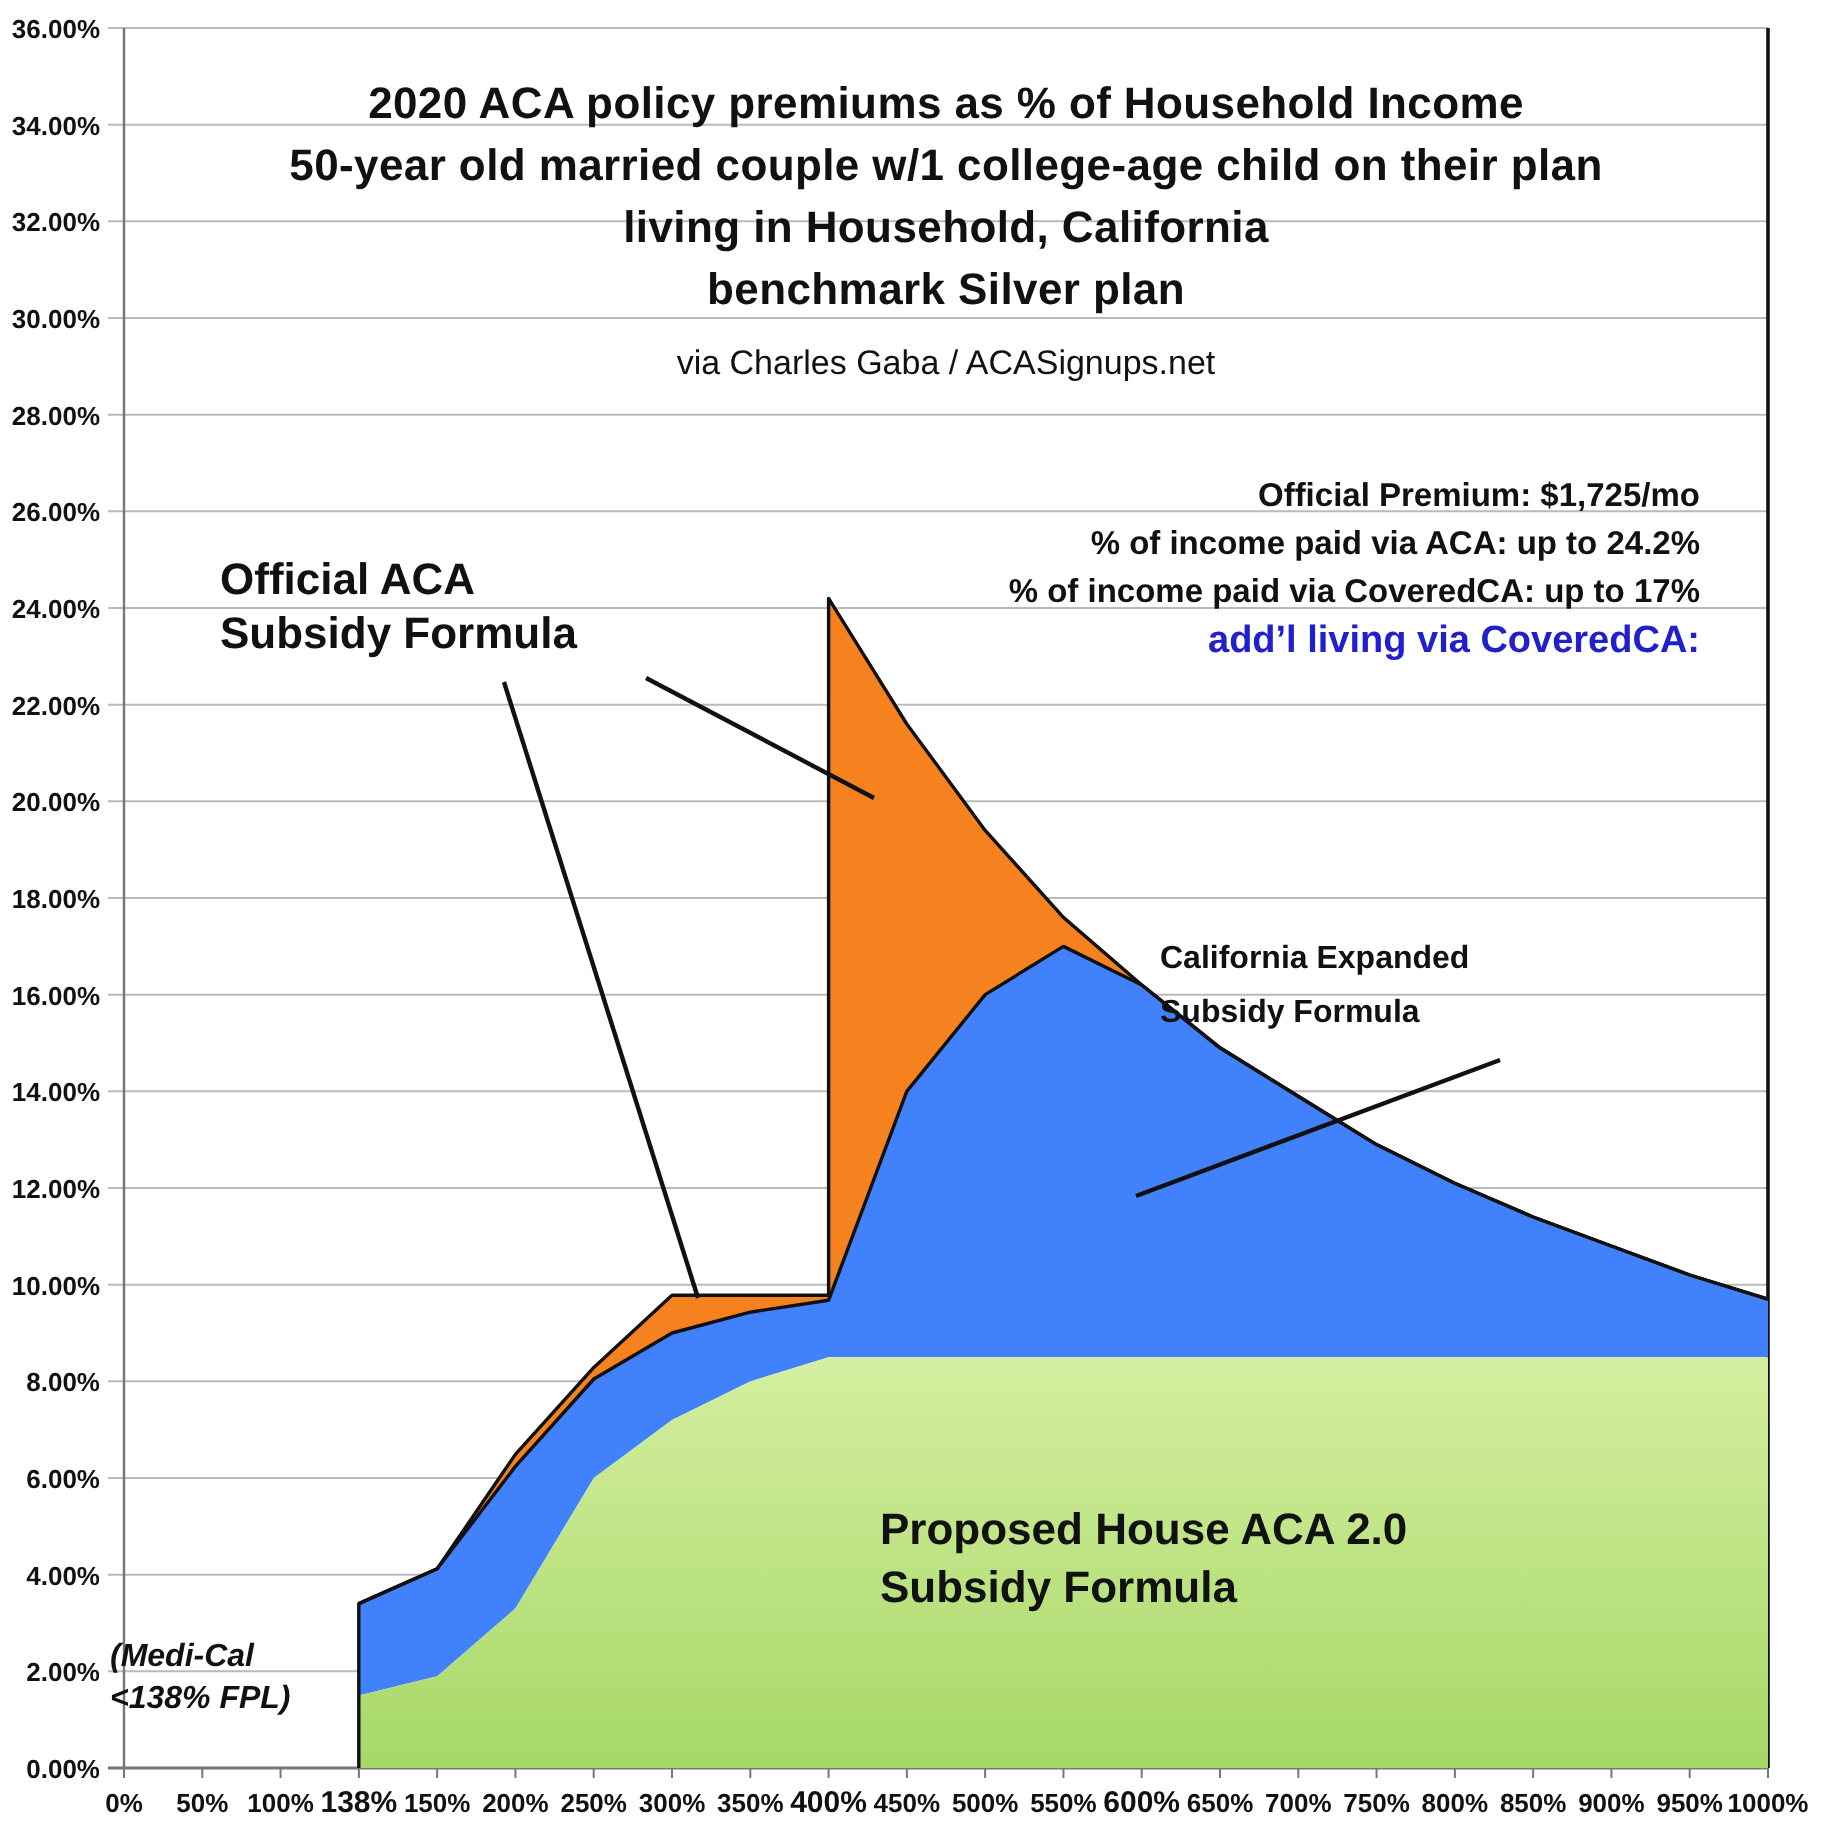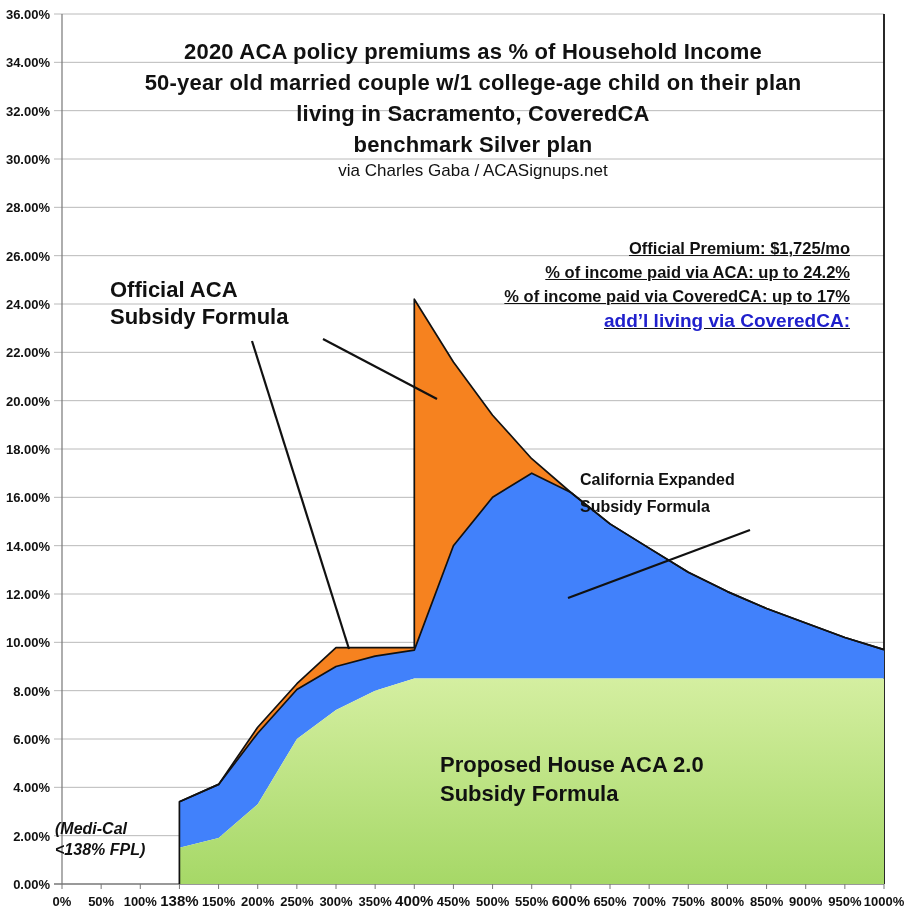--- a/index.html
+++ b/index.html
@@ -2,22 +2,22 @@
 <html><head>
 <meta charset="utf-8">
 <style>
   html,body{margin:0;padding:0;background:#ffffff;}
   body{width:912px;height:920px;overflow:hidden;font-family:"Liberation Sans",sans-serif;}
   #stage{position:relative;width:912px;height:920px;background:#ffffff;}
   #chart-svg{position:absolute;left:0;top:0;}
   svg text{font-family:"Liberation Sans",sans-serif;}
   .title-block{position:absolute;left:62px;top:36px;width:822px;text-align:center;color:#111;}
   .title-line{font-size:22px;font-weight:bold;line-height:31px;letter-spacing:.2px;}
-  .credit-line{font-size:17px;font-weight:normal;line-height:22px;}
-  .annotation-block{position:absolute;top:236px;right:62px;text-align:right;color:#111;text-decoration:underline;}
+  .credit-line{font-size:17px;font-weight:normal;line-height:22px;margin-top:11px;}
+  .annotation-block{position:absolute;top:236px;right:62px;text-align:right;color:#111;}
   .ann-line{font-size:16.5px;font-weight:bold;line-height:24px;white-space:nowrap;}
   .ann-line.blue{font-size:19px;line-height:26px;}
   .area-label{position:absolute;text-align:left;color:#111;font-weight:bold;}
   .official-label{left:110px;top:276px;width:300px;font-size:22px;line-height:27px;}
   .ca-label{left:580px;top:466px;width:320px;font-size:16px;line-height:27px;}
   .house-label{left:440px;top:750px;width:360px;font-size:22px;line-height:29px;}
   .medical-label{left:55px;top:818px;width:155px;font-size:16px;line-height:21px;font-style:italic;}
 </style>
 </head>
 <body>
@@ -120,21 +120,21 @@
       <polyline points="179.4,884.0 179.4,801.8 218.6,784.4 257.7,727.2 296.9,683.7 336.0,647.6 375.1,647.6 414.3,647.6 414.3,299.2 453.4,362.0 492.6,415.2 531.7,458.7 570.9,492.5 610.0,523.9 649.1,548.1 688.3,572.3 727.4,591.6 766.6,608.5 805.7,623.0 844.9,637.5 884.0,649.6" fill="none" stroke="#111111" stroke-width="1.7" stroke-linejoin="round"></polyline>
       <polyline points="179.4,801.8 218.6,784.4 257.7,733.2 296.9,689.5 336.0,666.5 375.1,656.1 414.3,650.1 453.4,545.7 492.6,497.3 531.7,473.2 570.9,492.5 610.0,523.9 649.1,548.1 688.3,572.3 727.4,591.6 766.6,608.5 805.7,623.0 844.9,637.5 884.0,649.6" fill="none" stroke="#111111" stroke-width="1.7" stroke-linejoin="round"></polyline>
       <line x1="252" y1="341" x2="349" y2="649" stroke="#111111" stroke-width="2.2"></line>
       <line x1="323" y1="339" x2="437" y2="399" stroke="#111111" stroke-width="2.2"></line>
       <line x1="750" y1="530" x2="568" y2="598" stroke="#111111" stroke-width="2.2"></line>
     </svg>
 
   <div class="title-block">
     <div class="title-line">2020 ACA policy premiums as % of Household Income</div>
     <div class="title-line">50-year old married couple w/1 college-age child on their plan</div>
-    <div class="title-line">living in Sacramento, CoveredCA</div>
+    <div class="title-line">living in Household, California</div>
     <div class="title-line">benchmark Silver plan</div>
     <div class="credit-line">via Charles Gaba / ACASignups.net</div>
   </div>
 
   <div class="annotation-block">
     <div class="ann-line">Official Premium: $1,725/mo</div>
     <div class="ann-line">% of income paid via ACA: up to 24.2%</div>
     <div class="ann-line">% of income paid via CoveredCA: up to 17%</div>
     <div class="ann-line blue" style="color: rgb(32, 32, 204);">add’l living via CoveredCA:</div>
   </div>

